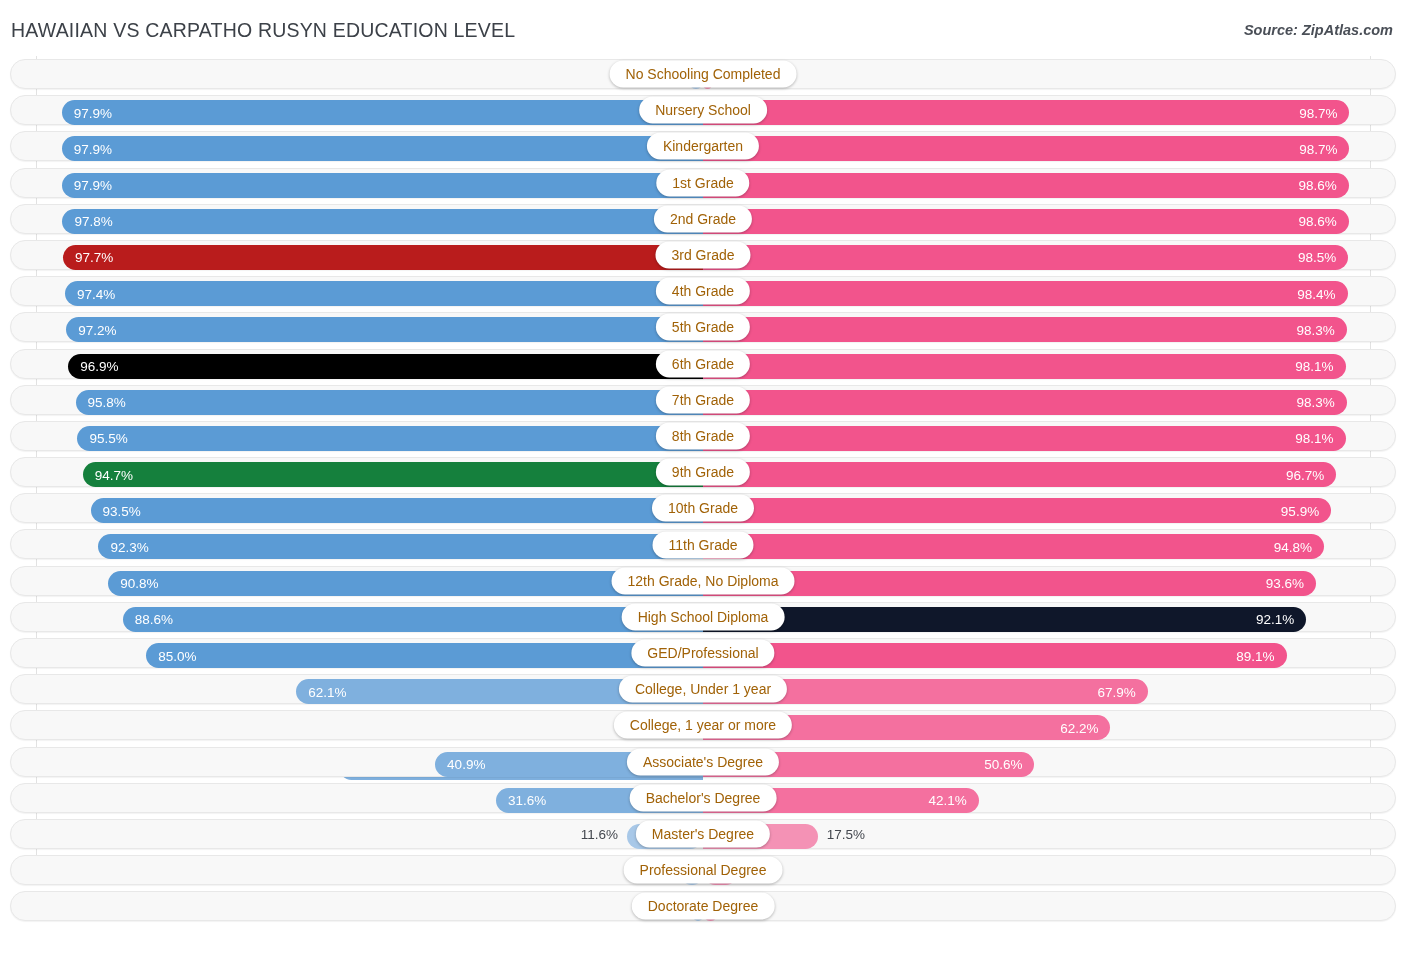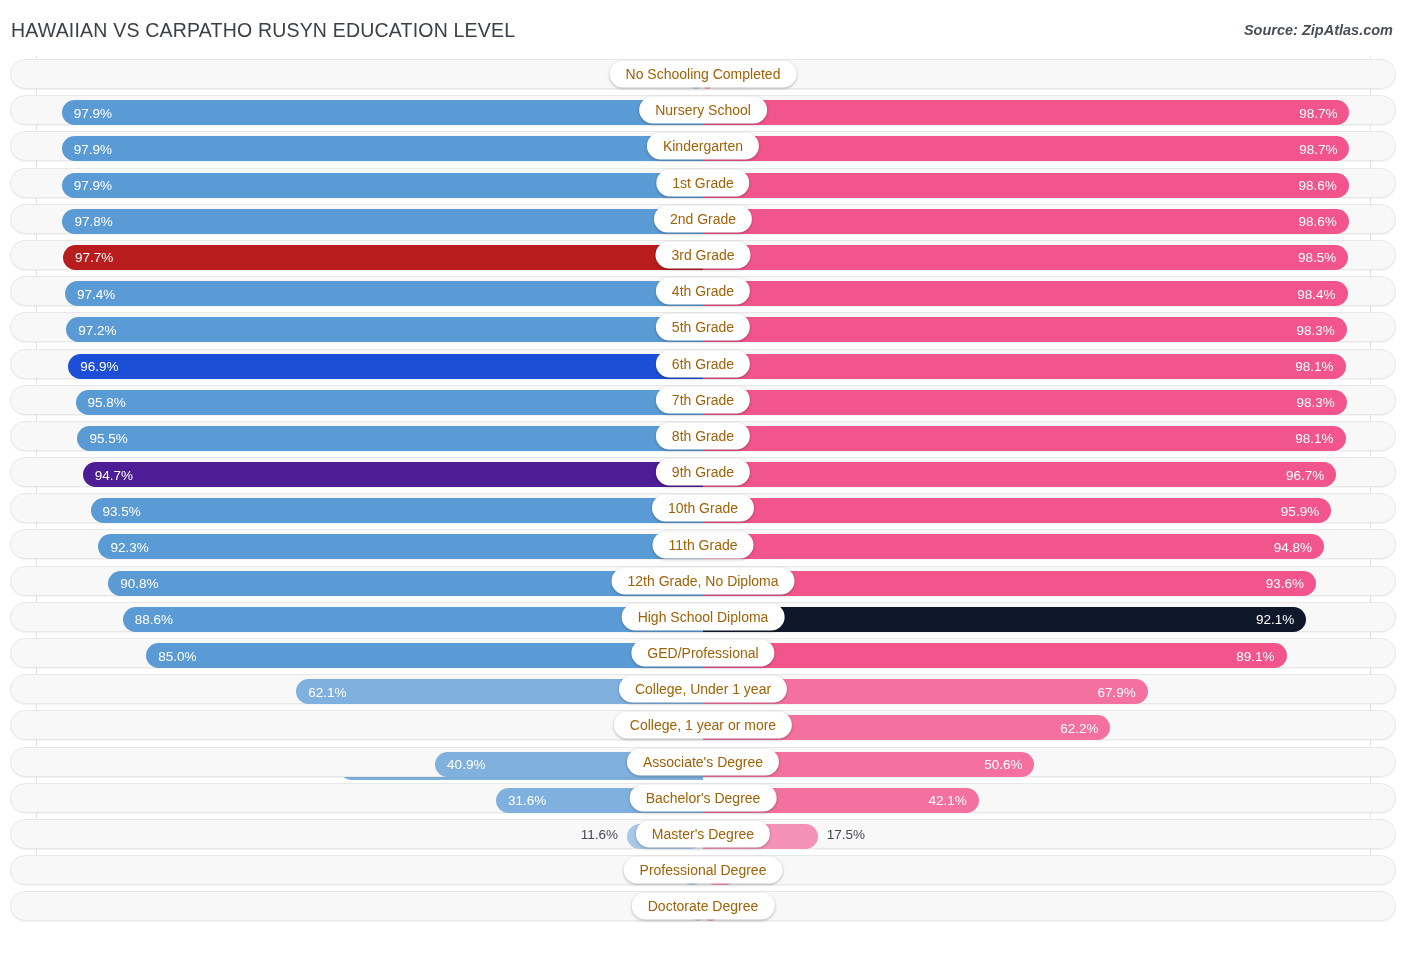--- a/index.html
+++ b/index.html
@@ -271,21 +271,21 @@
         <div class="bar bar-left" style="width: 636.66px; background: rgb(91, 155, 213);">
           <span class="inval">97.2%</span>
         </div>
         <div class="bar bar-right" style="width: 643.865px; background: rgb(242, 84, 140);">
           <span class="inval">98.3%</span>
         </div>
         <div class="center-pill">5th Grade</div>
       </div>
       <div class="row">
         <div class="track"></div>
-        <div class="bar bar-left" style="width: 634.695px; background: #1d4ed8;">
+        <div class="bar bar-left" style="width: 634.695px; background: #000000;">
           <span class="inval">96.9%</span>
         </div>
         <div class="bar bar-right" style="width: 642.555px; background: rgb(242, 84, 140);">
           <span class="inval">98.1%</span>
         </div>
         <div class="center-pill">6th Grade</div>
       </div>
       <div class="row">
         <div class="track"></div>
         <div class="bar bar-left" style="width: 627.49px; background: rgb(91, 155, 213);">
@@ -301,21 +301,21 @@
         <div class="bar bar-left" style="width: 625.525px; background: rgb(91, 155, 213);">
           <span class="inval">95.5%</span>
         </div>
         <div class="bar bar-right" style="width: 642.555px; background: rgb(242, 84, 140);">
           <span class="inval">98.1%</span>
         </div>
         <div class="center-pill">8th Grade</div>
       </div>
       <div class="row">
         <div class="track"></div>
-        <div class="bar bar-left" style="width: 620.285px; background: #4c1d95;">
+        <div class="bar bar-left" style="width: 620.285px; background: #15803d;">
           <span class="inval">94.7%</span>
         </div>
         <div class="bar bar-right" style="width: 633.385px; background: rgb(242, 84, 140);">
           <span class="inval">96.7%</span>
         </div>
         <div class="center-pill">9th Grade</div>
       </div>
       <div class="row">
         <div class="track"></div>
         <div class="bar bar-left" style="width: 612.425px; background: rgb(91, 155, 213);">

